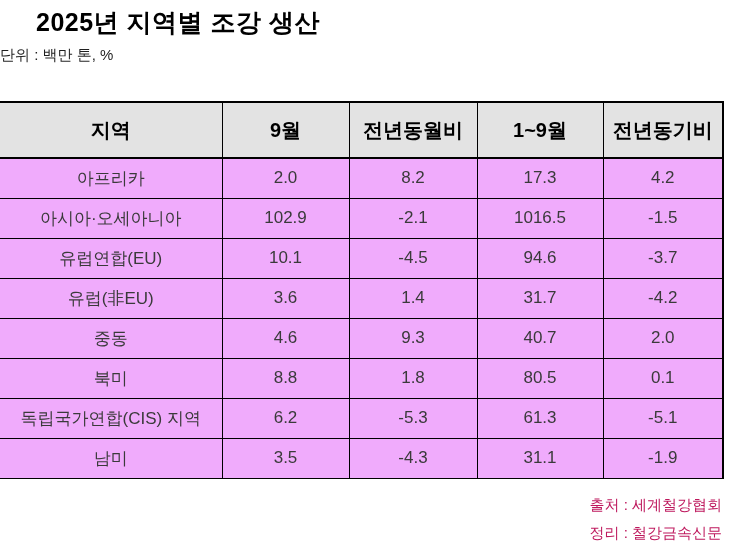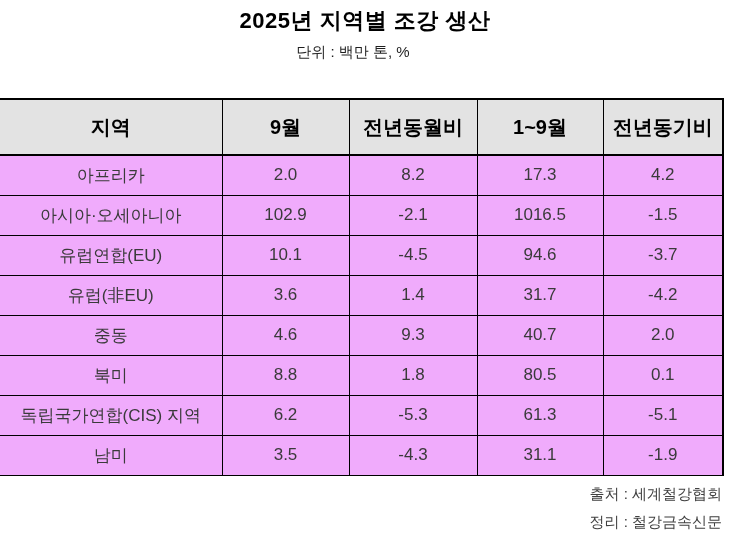--- a/index.html
+++ b/index.html
@@ -11,29 +11,29 @@
   }
   *{box-sizing:border-box;margin:0;padding:0;}
   html,body{background:var(--page-bg);}
   body{
     width:730px;height:560px;overflow:hidden;
     font-family:"Liberation Sans","DejaVu Sans",sans-serif;
     color:var(--text);
   }
   .page{width:730px;height:560px;position:relative;}
   .page-title{
-    text-align:center;
-    font-size:22px;
+    font-size:25px;
     font-weight:bold;
     color:var(--bold-text);
     padding-top:6px;
     letter-spacing:0.5px;
+    margin-left:36px;
   }
   .unit-note{
-    text-align:center;
+    text-align:left;
     font-size:15px;
     color:#1f1f1f;
     padding-right:24px;
     margin-top:7px;
     margin-bottom:6px;
   }
   table.production-table{
     width:723px;
     border-collapse:collapse;
     table-layout:fixed;
@@ -64,25 +64,25 @@
     font-size:17px;
     background:#f0abfc;
   }
   table.production-table td.region{font-size:17px;}
   table.production-table tr.total-row td{
     font-weight:bold;
     color:var(--bold-text);
     border-bottom:2px solid var(--border);
   }
   .footer-notes{
-    margin-top:4px;
+    margin-top:12px;
     text-align:right;
     padding-right:8px;
     font-size:15px;
-    color:#404040;
+    color:#be185d;
   }
   .footer-notes .note-line{
     line-height:28px;
   }
 </style>
 </head>
 <body>
 
 <div class="page">
 

